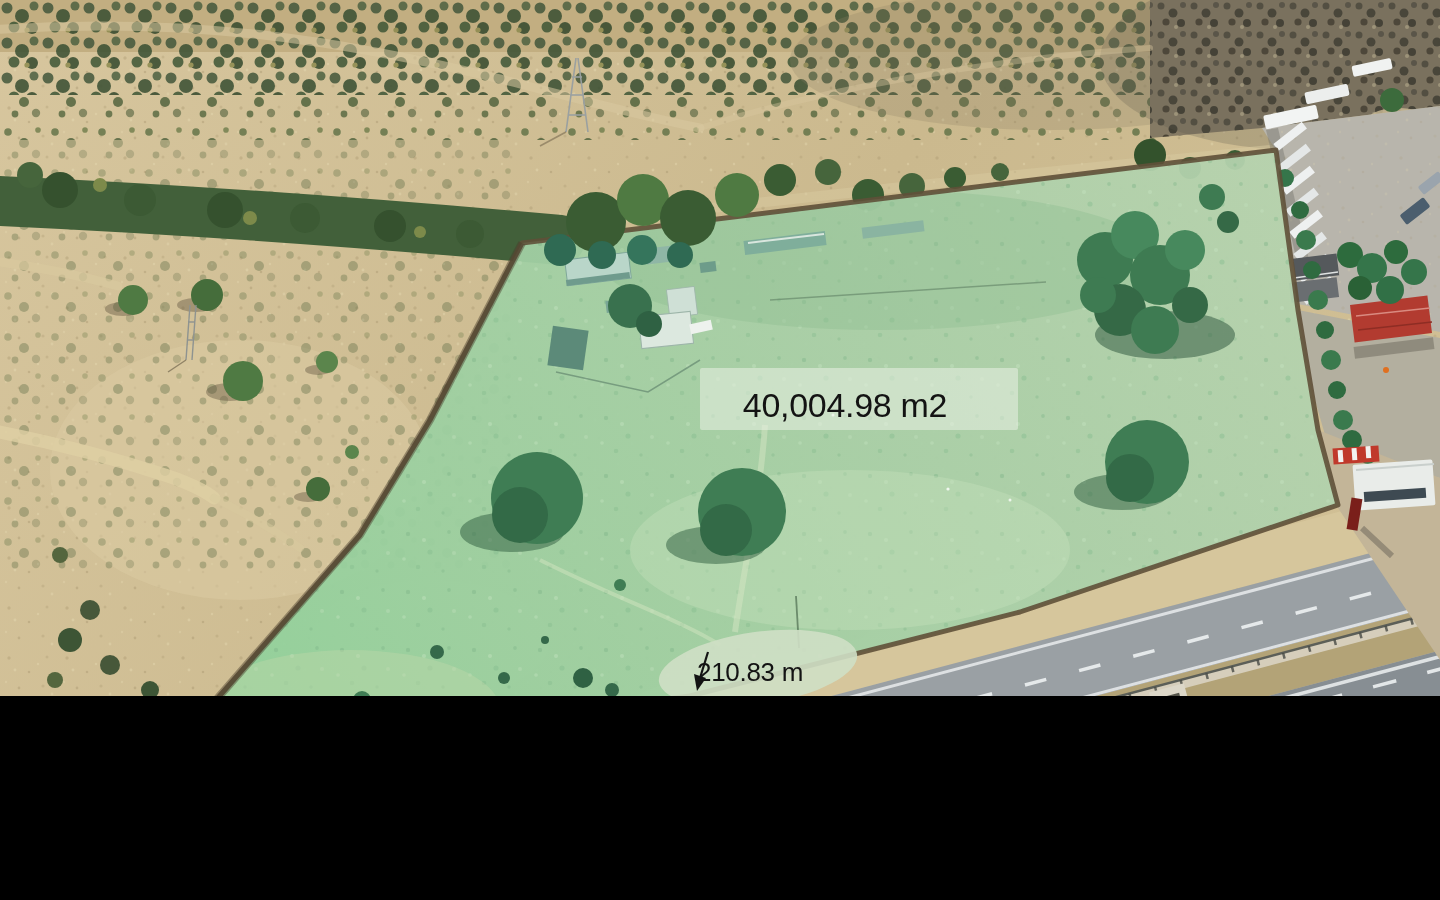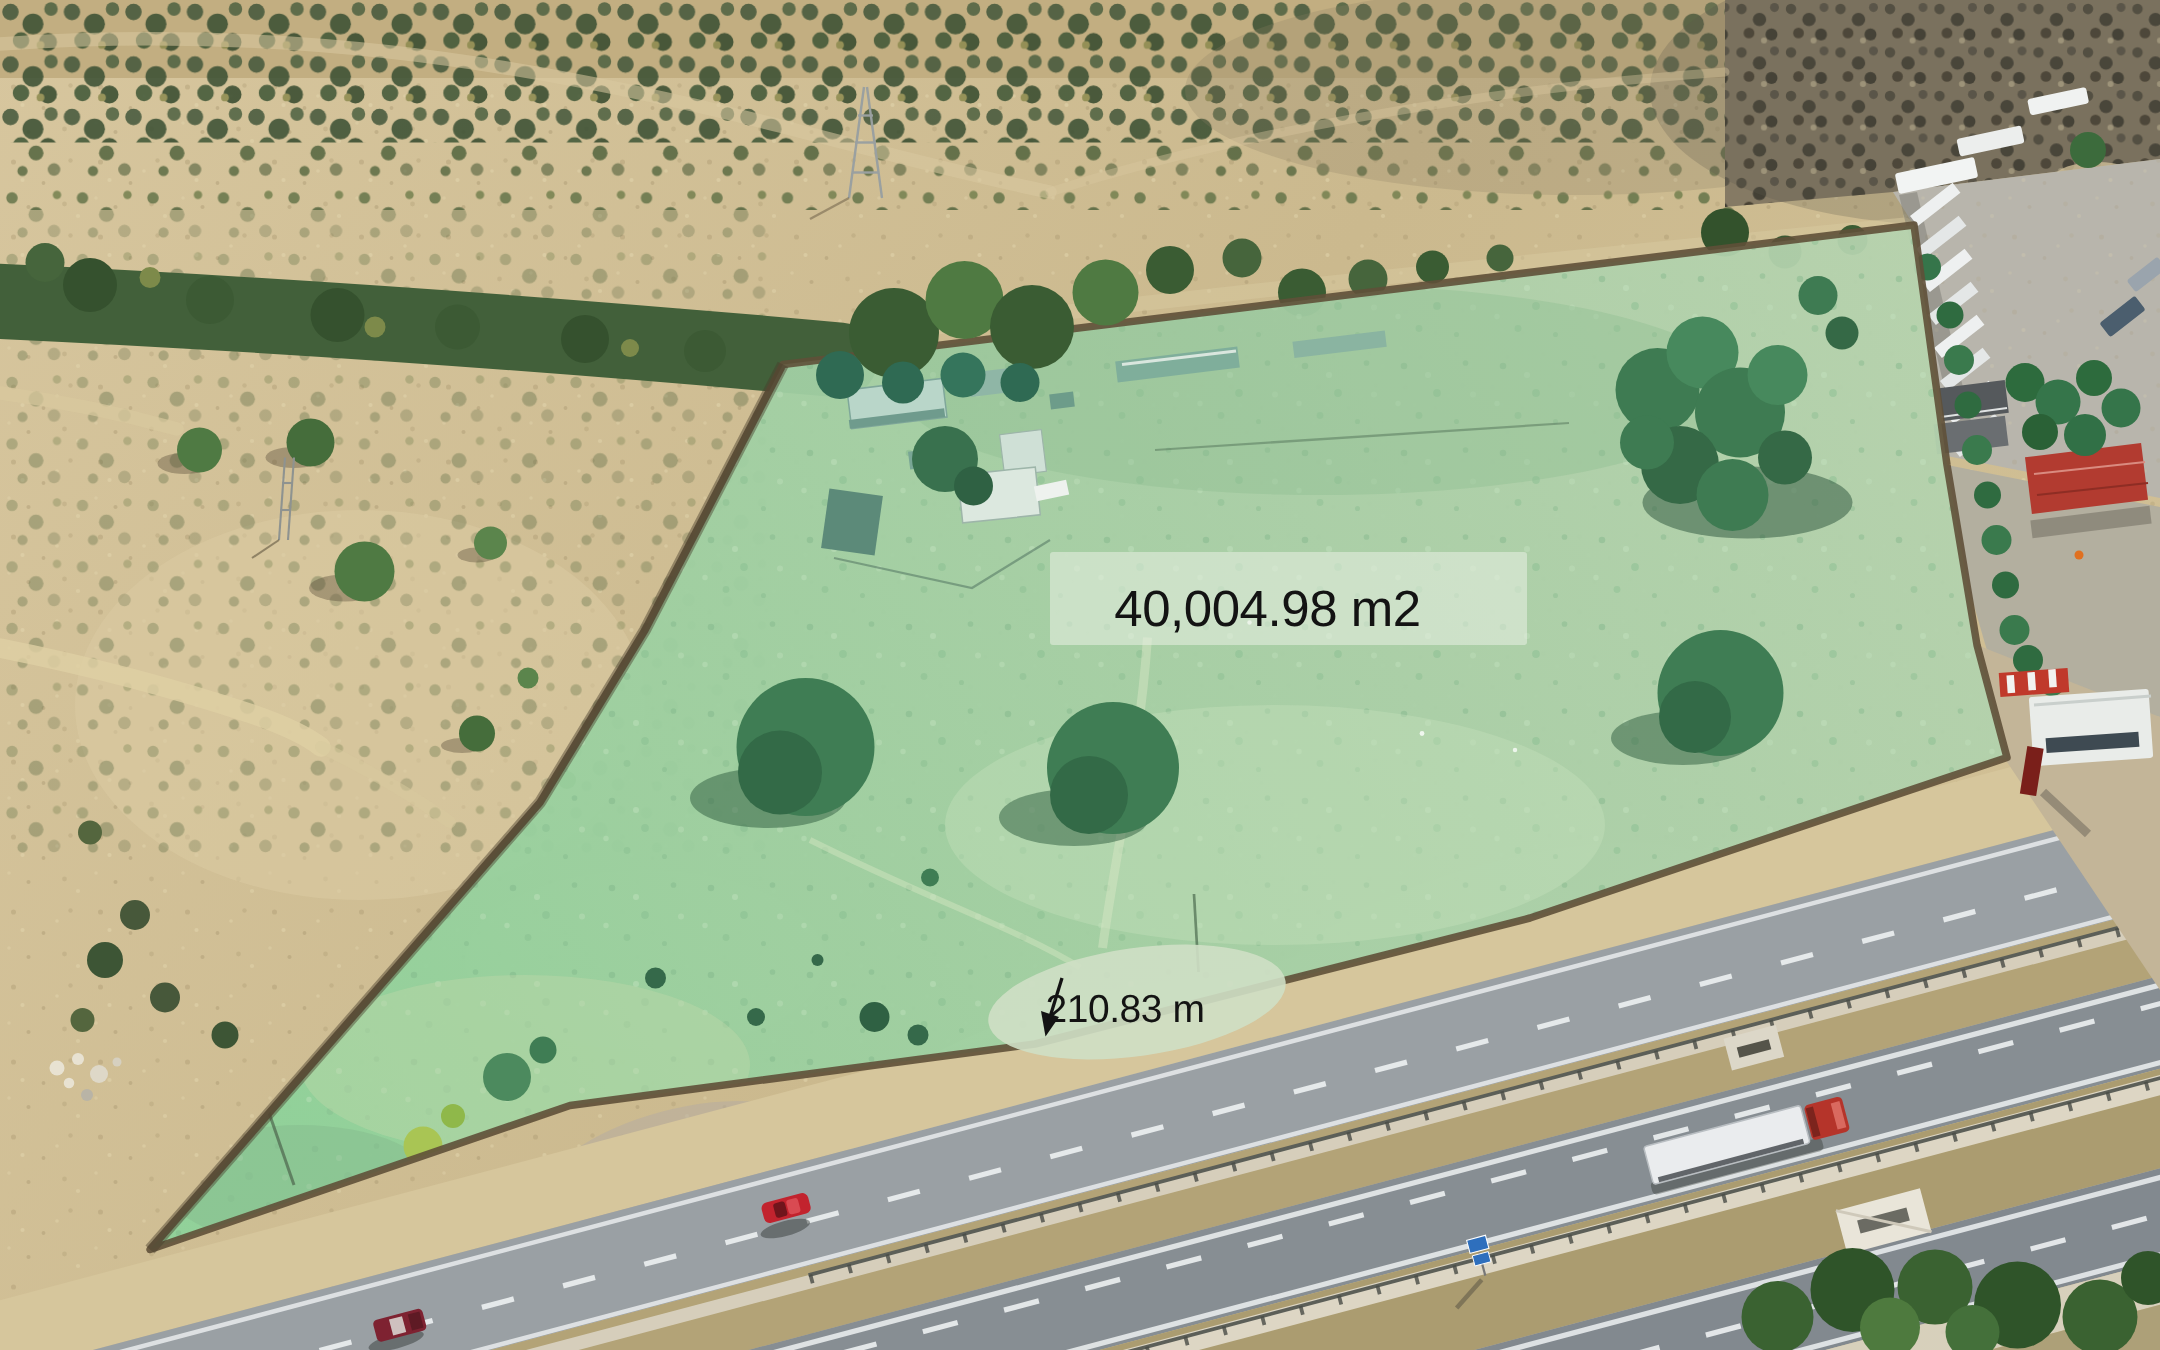--- a/index.html
+++ b/index.html
@@ -1,16 +1,16 @@
 <!DOCTYPE html>
 <html><head>
 <meta charset="utf-8">
 <style>
   html,body{margin:0;padding:0;background:#000;}
-  .stage{width:1440px;height:900px;position:relative;overflow:hidden;font-family:"Liberation Sans",sans-serif;text-align:center;}
+  .stage{width:1440px;height:696px;position:relative;overflow:hidden;font-family:"Liberation Sans",sans-serif;text-align:center;}
   svg{display:block;}
   text{font-family:"Liberation Sans","DejaVu Sans",sans-serif;}
 </style>
 </head>
 <body>
 
 <div class="stage">
 <svg width="1440" height="900" viewBox="0 0 1440 900">
   <defs>
     <linearGradient id="bgGrad" x1="0" y1="0" x2="1440" y2="900" gradientUnits="userSpaceOnUse">

